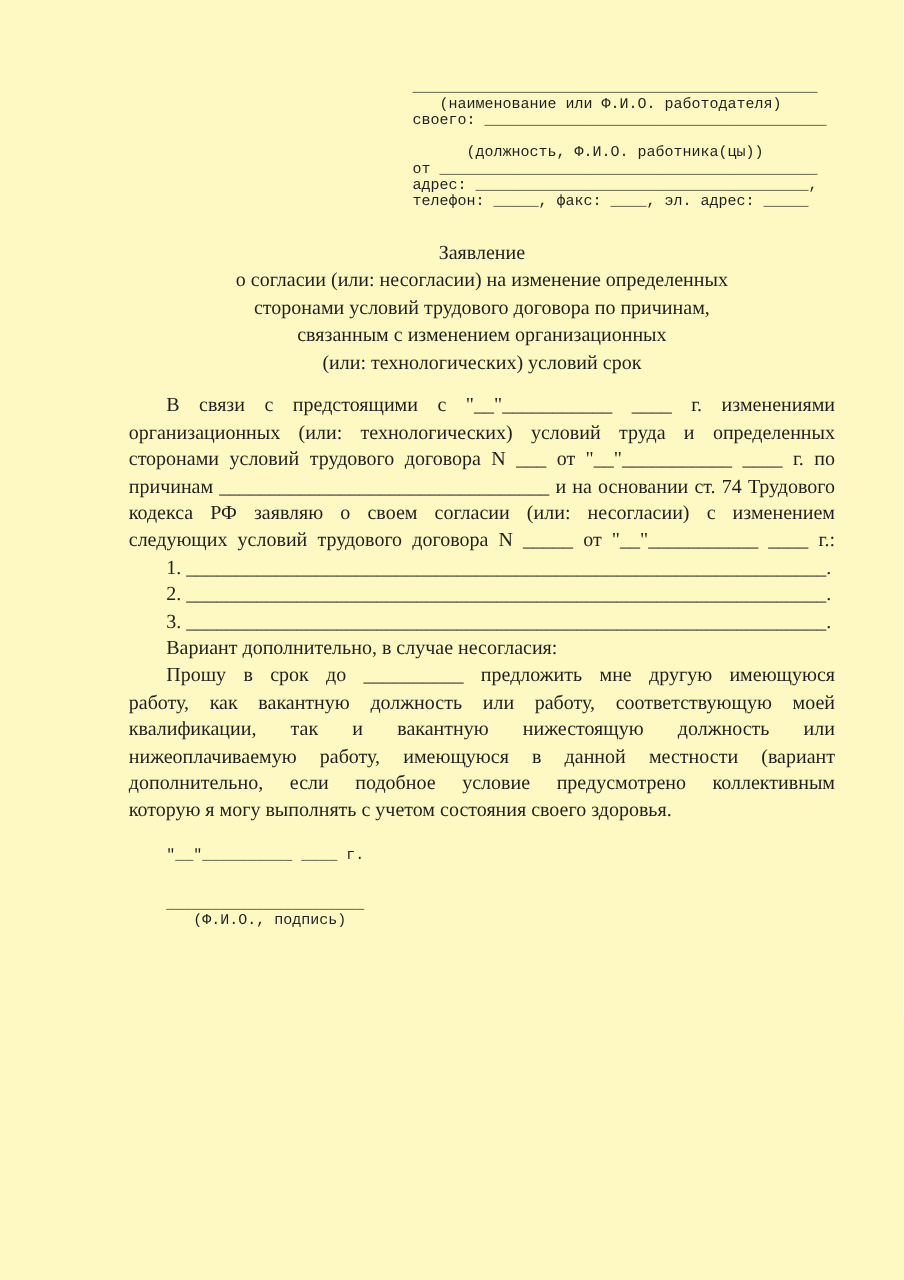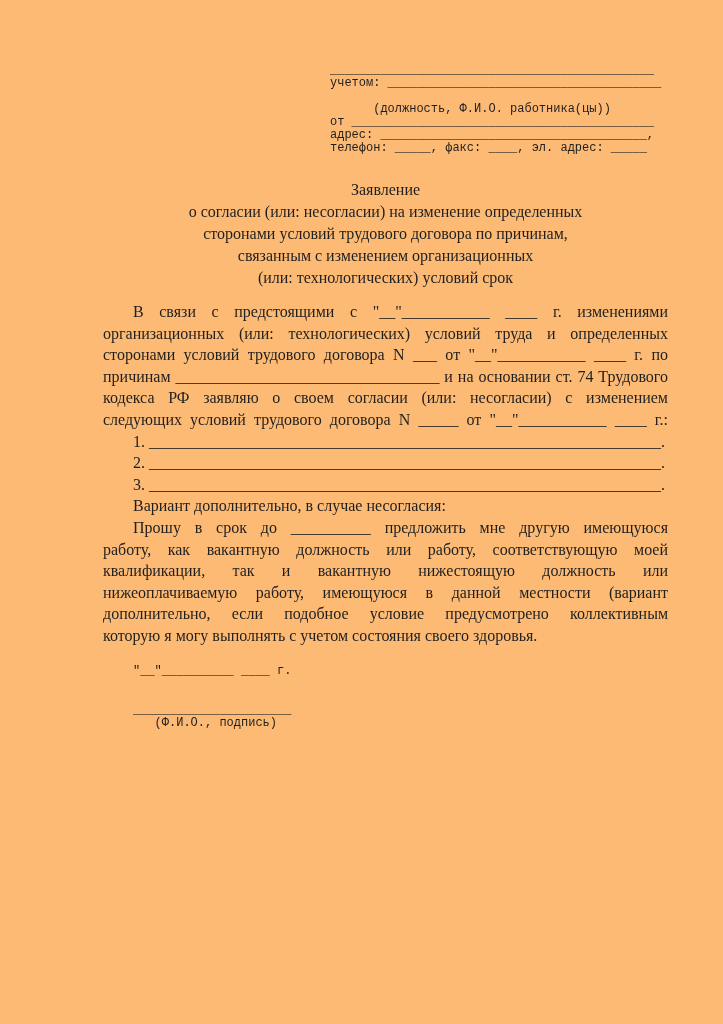--- a/index.html
+++ b/index.html
@@ -1,20 +1,20 @@
 <!DOCTYPE html>
 <html lang="ru"><head>
 <meta charset="utf-8">
 <style>
   html, body { margin: 0; padding: 0; background: #ffffff; }
   .page {
     position: relative;
     width: 723px;
     height: 1024px;
-    background: #fdba74;
+    background: #fef9c3;
     color: #1f1f1f;
     font-family: "Liberation Serif", serif;
     overflow: hidden;
   }
   
   .employer-block {
     margin: 64px 0 0 330px;
     font-family: "Liberation Mono", monospace;
     font-size: 12px;
     line-height: 13px;
@@ -55,21 +55,22 @@
   }
   .footer-date { margin-bottom: 26px; }
 </style>
 </head>
 <body>
 
 <div class="page">
 
   <div class="employer-block">
     <div class="mono-line">_____________________________________________</div>
-    <div class="mono-line">учетом: ______________________________________</div>
+    <div class="mono-line">   (наименование или Ф.И.О. работодателя)</div>
+    <div class="mono-line">своего: ______________________________________</div>
     <div class="mono-line"></div>
     <div class="mono-line">      (должность, Ф.И.О. работника(цы))</div>
     <div class="mono-line">от __________________________________________</div>
     <div class="mono-line">адрес: _____________________________________,</div>
     <div class="mono-line">телефон: _____, факс: ____, эл. адрес: _____</div>
   </div>
 
   <div class="title-block">
     <div>Заявление</div>
     <div>о согласии (или: несогласии) на изменение определенных</div>

